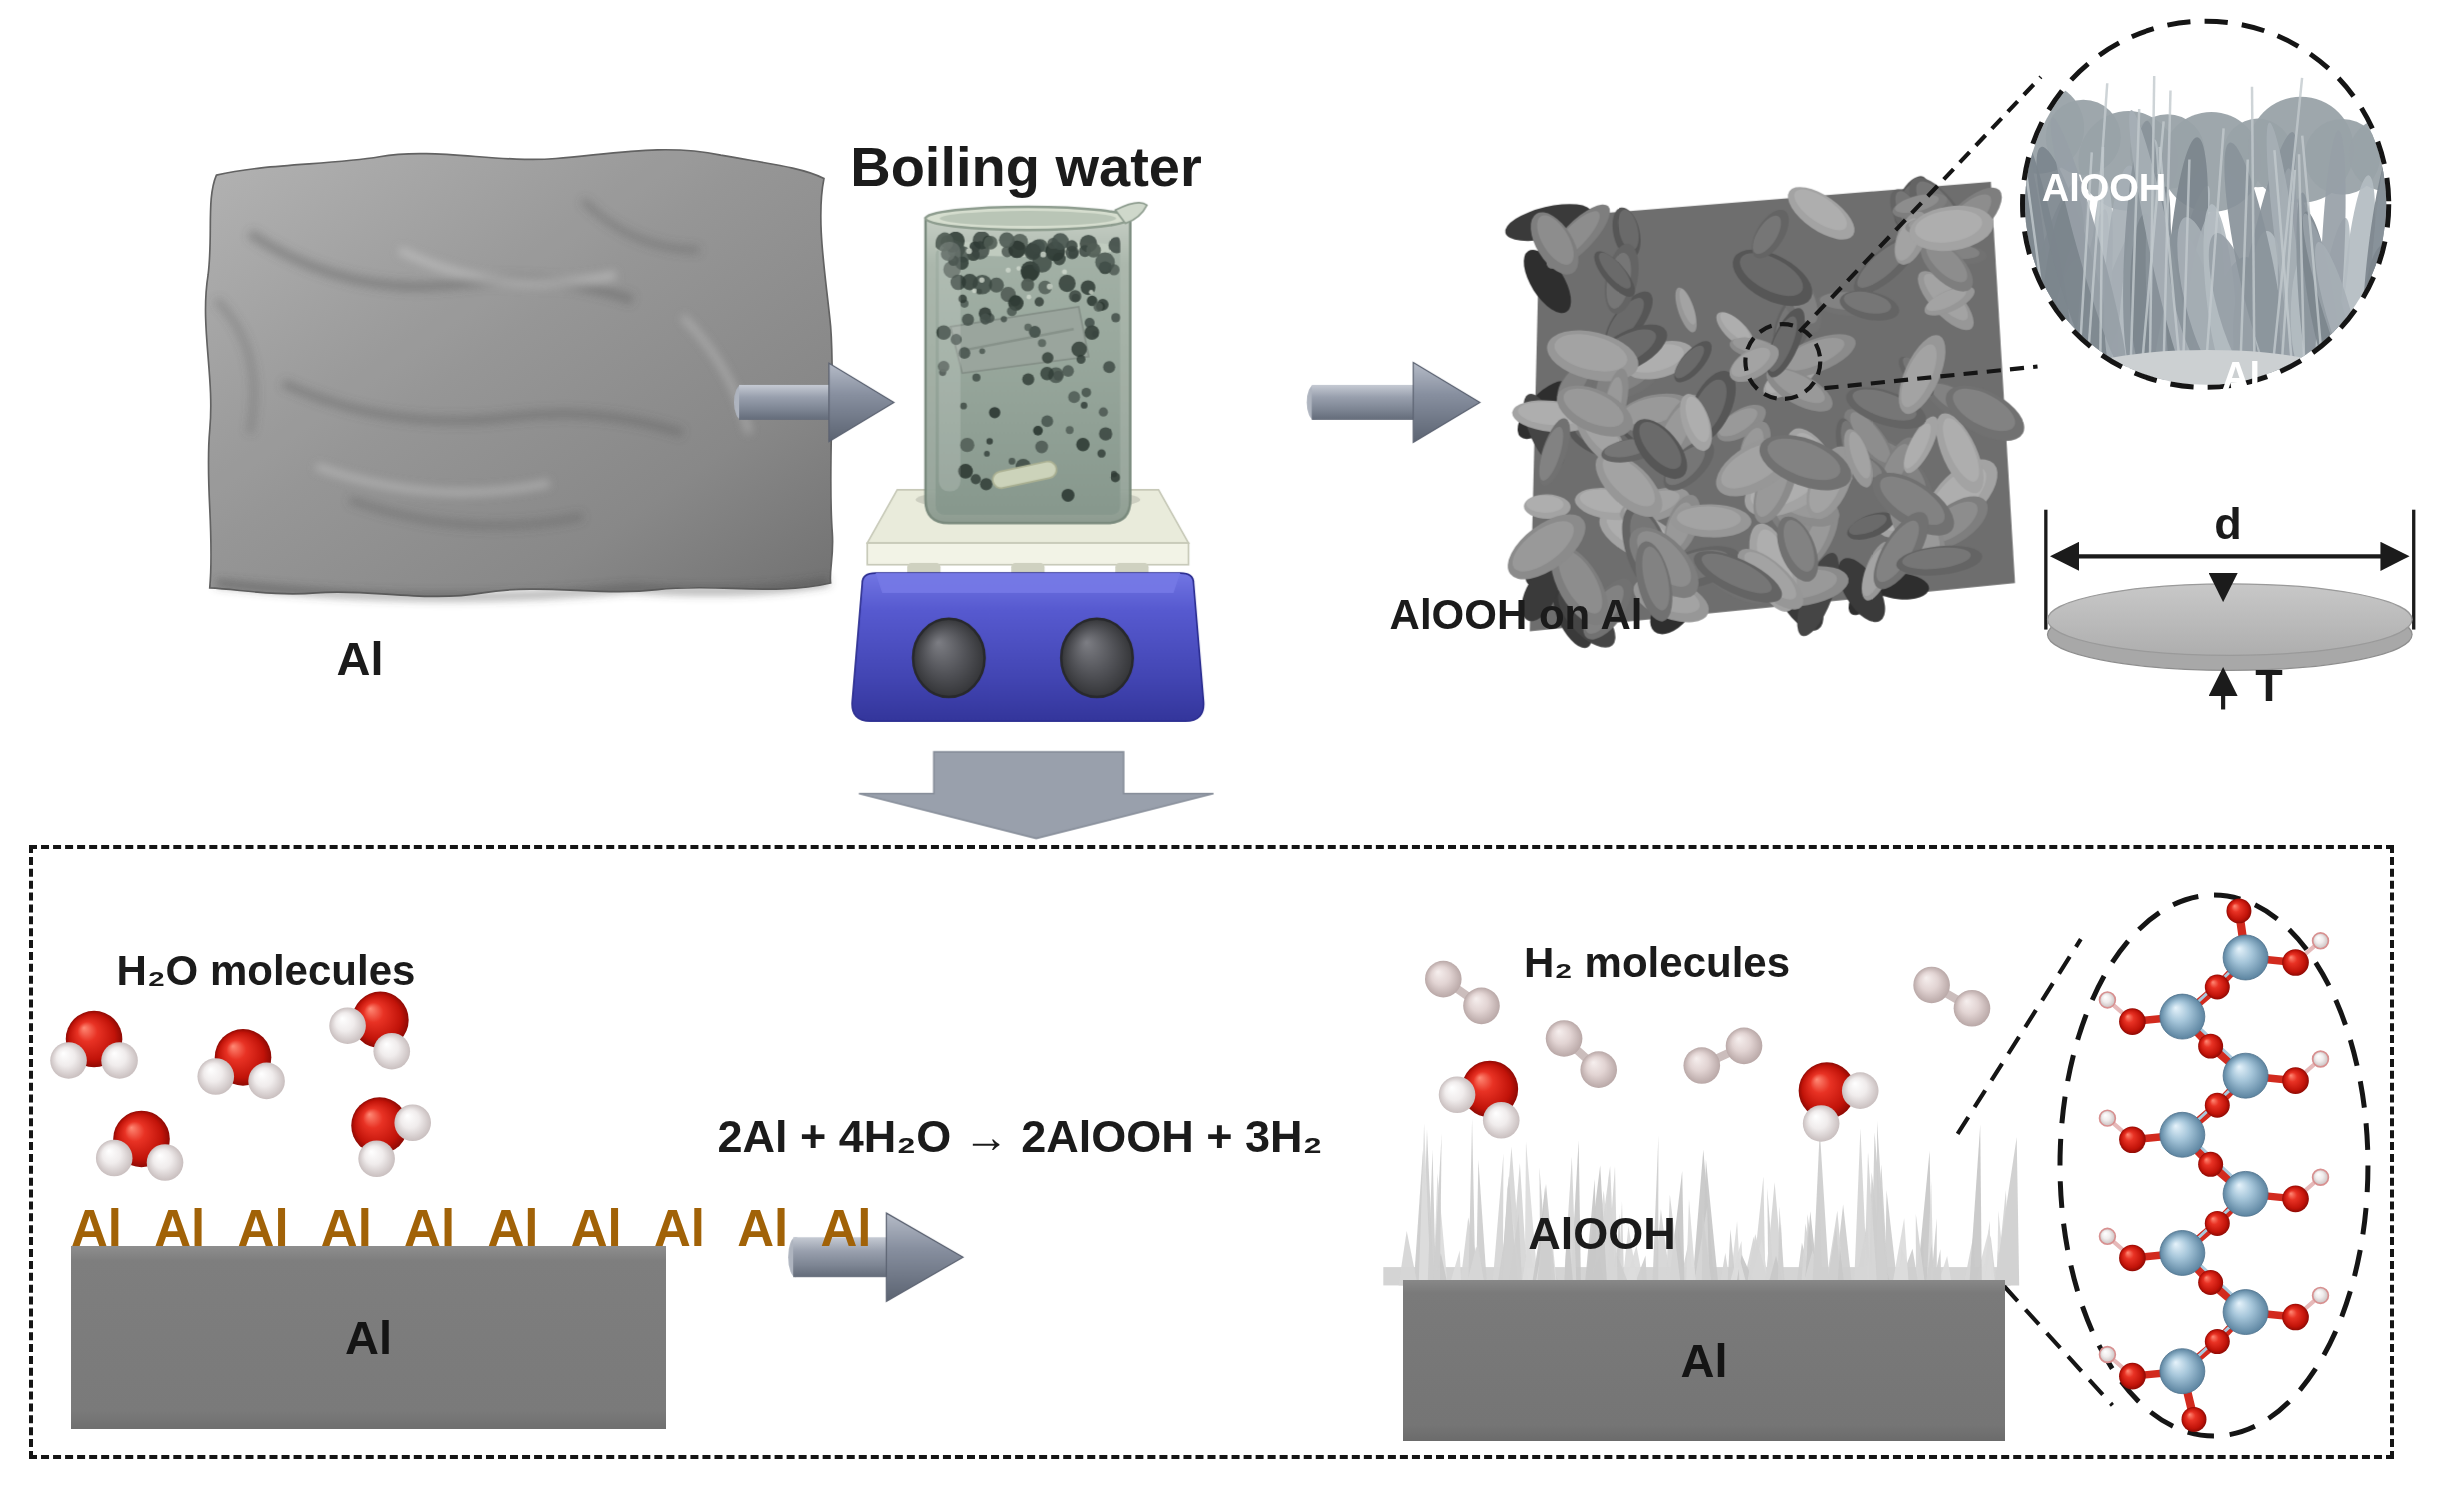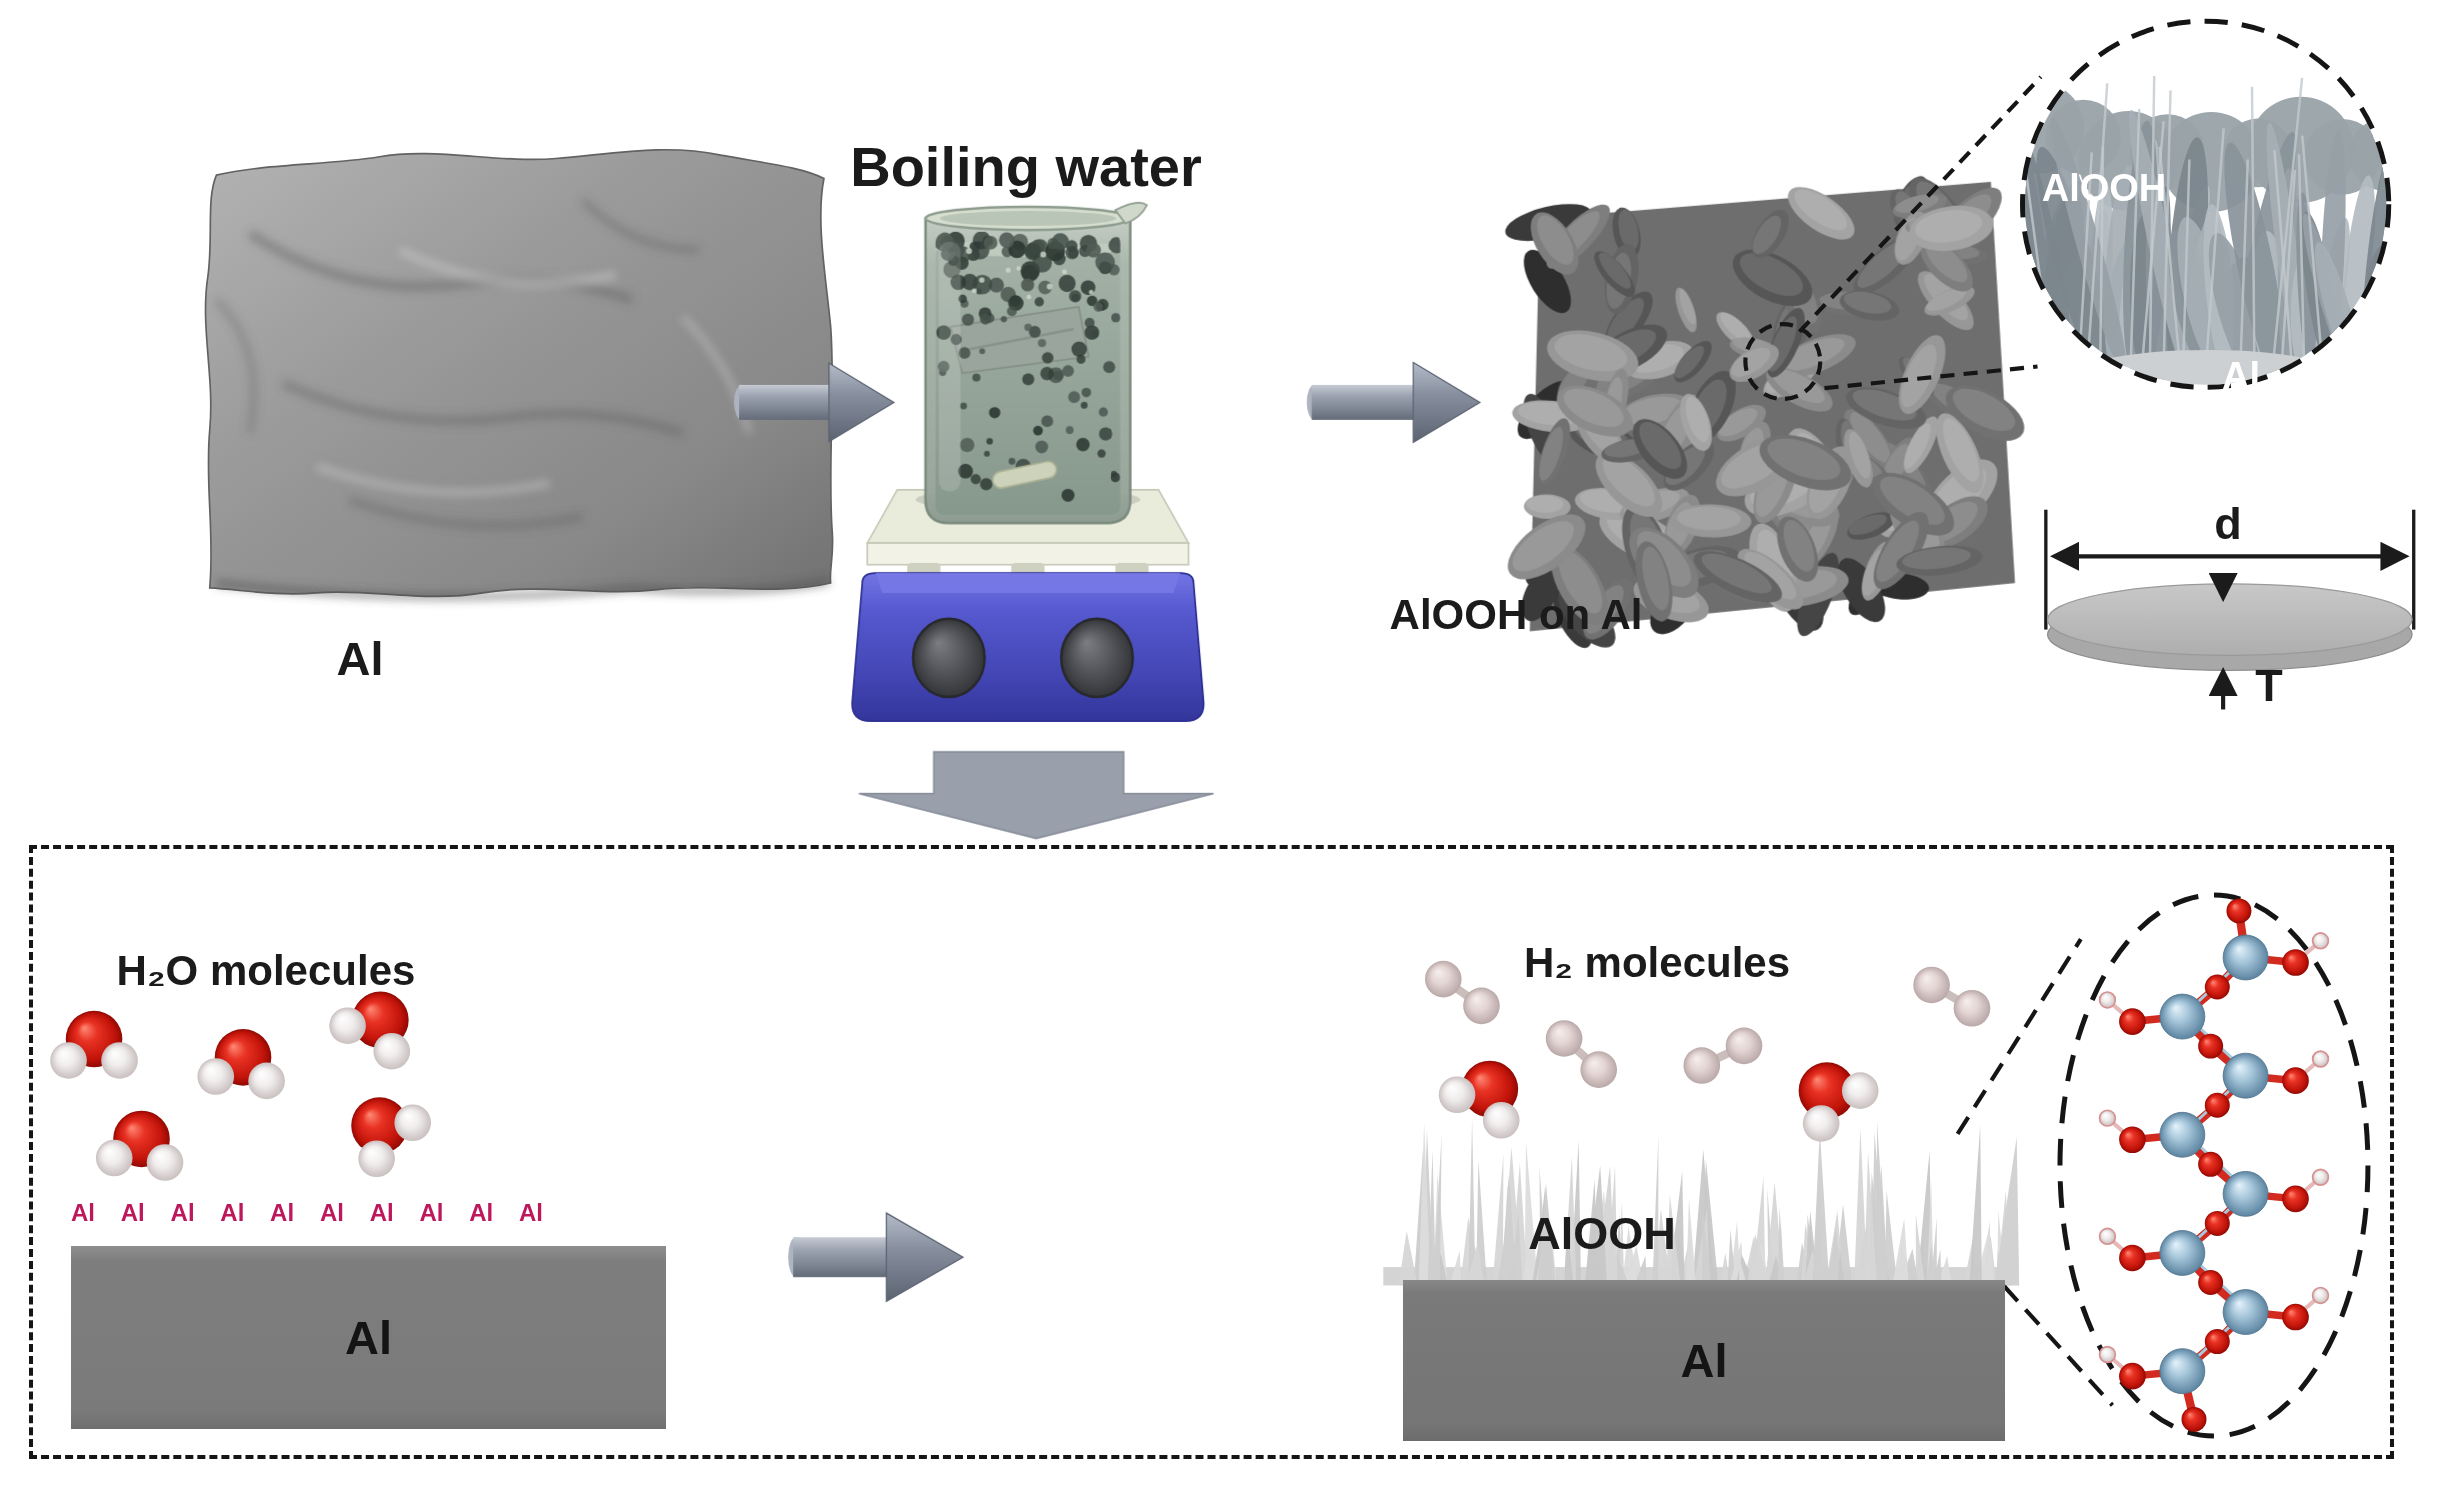--- a/index.html
+++ b/index.html
@@ -11,21 +11,21 @@
   .al-block{position:absolute;display:flex;align-items:center;justify-content:center;z-index:2;}
   .al-block.left{left:71px;top:1246px;width:595px;height:183px;
     background:linear-gradient(#8e8e8e,#7e7e7e 8%,#7a7a7a 90%,#6f6f6f);}
   .al-block.right{left:1403px;top:1280px;width:602px;height:161px;
     background:linear-gradient(#888888,#7a7a7a 8%,#757575 90%,#6b6b6b);}
   .blk-lbl{font-weight:bold;font-size:47px;color:#141414;}
   .lbl{position:absolute;transform:translate(-50%,-50%);font-weight:bold;color:#1b1b1b;
        white-space:nowrap;z-index:3;}
   .lbl-white{color:#ffffff;}
   .al-row{position:absolute;left:71px;top:1199px;width:595px;
-          font-weight:bold;font-size:24px;color:#be185d;word-spacing:20px;z-index:3;white-space:nowrap;}
+          font-weight:bold;font-size:51px;color:#a16207;word-spacing:20px;z-index:3;white-space:nowrap;}
 </style>
 </head>
 <body>
 
 <div class="stage">
 
   <div class="dash-box"></div>
 
   <svg id="scene" width="2462" height="1488" viewBox="0 0 2958 1787">
     <defs>
@@ -923,16 +923,17 @@
 
   <div class="lbl" style="left:360px;top:658px;font-size:47px;">Al</div>
   <div class="lbl" style="left:1026px;top:166px;font-size:56px;">Boiling water</div>
   <div class="lbl" style="left:1516px;top:615px;font-size:42px;">AlOOH on Al</div>
   <div class="lbl lbl-white" style="left:2104px;top:188px;font-size:38px;">AlOOH</div>
   <div class="lbl lbl-white" style="left:2241px;top:376px;font-size:38px;">Al</div>
   <div class="lbl" style="left:2228px;top:524px;font-size:45px;">d</div>
   <div class="lbl" style="left:2269px;top:686px;font-size:45px;">T</div>
   <div class="lbl" style="left:266px;top:971px;font-size:42px;">H₂O molecules</div>
   <div class="al-row">Al Al Al Al Al Al Al Al Al Al</div>
+  <div class="lbl" style="left:1020px;top:1137px;font-size:45px;">2Al + 4H₂O → 2AlOOH + 3H₂</div>
   <div class="lbl" style="left:1657px;top:963px;font-size:42px;">H₂ molecules</div>
   <div class="lbl" style="left:1602px;top:1234px;font-size:45px;">AlOOH</div>
 </div>
 
 
 </body></html>

